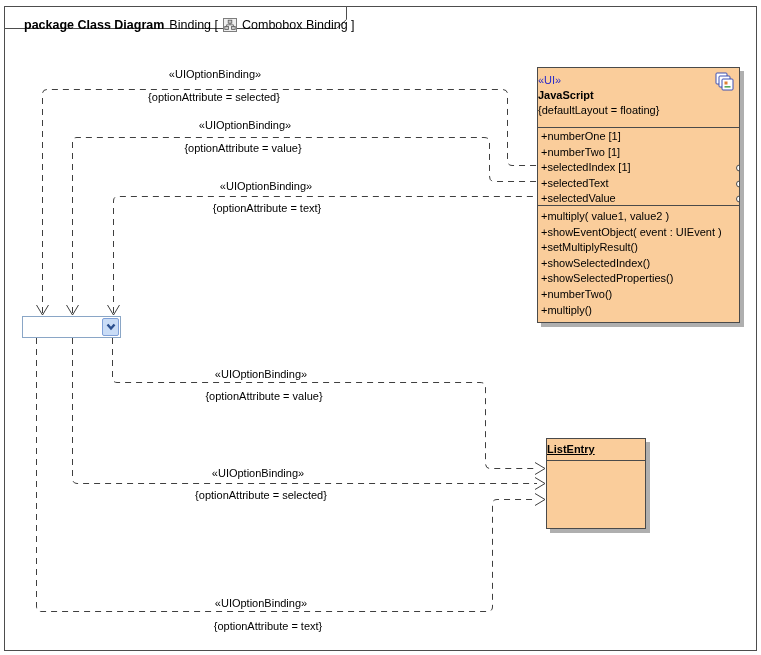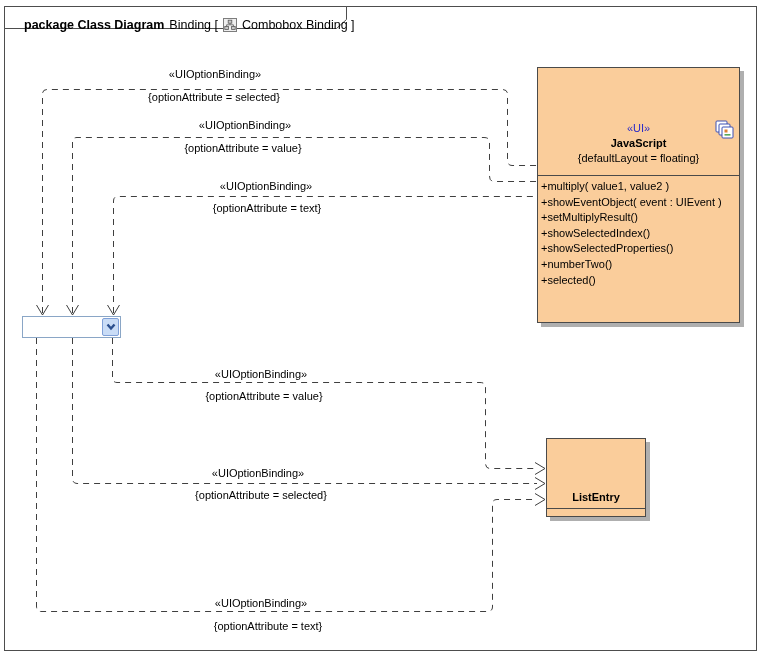--- a/index.html
+++ b/index.html
@@ -34,21 +34,21 @@
     position:absolute;transform:translateX(-50%);font-size:11px;white-space:nowrap;
     background:transparent;line-height:13px;
   }
 
   .uml-box{
     position:absolute;background:var(--class-fill);
     border:1px solid var(--class-border);
     box-shadow:4px 4px 0 var(--shadow);
     box-sizing:border-box;font-size:11px;
   }
-  .uml-header{position:relative;text-align:center;border-bottom:1px solid var(--class-border);box-sizing:border-box;margin-top:48px;}
+  .uml-header{position:relative;border-bottom:1px solid var(--class-border);box-sizing:border-box;}
   .uml-stereotype{color:var(--stereotype-blue);font-size:11px;padding-top:6px;}
   .uml-classname{font-weight:bold;font-size:11px;padding-top:3px;}
   .uml-tags{font-size:11px;padding-top:3px;}
   .compartment{position:relative;box-sizing:border-box;padding:1px 0;}
   .compartment.with-divider{border-bottom:1px solid var(--class-border);}
   .member-row{
     position:relative;height:15.6px;line-height:15.6px;padding-left:3px;
     white-space:nowrap;overflow:hidden;
   }
   .port-dot{
@@ -135,32 +135,39 @@
       <div class="uml-classname">JavaScript</div>
       <div class="uml-tags">{defaultLayout = floating}</div>
       <svg style="position:absolute;right:4px;top:4px;width:20px;height:20px;" viewBox="0 0 20 20">
         <rect x="1" y="1" width="11" height="11" fill="#FFFFFF" stroke="#3C50B4" rx="1"></rect>
         <rect x="4" y="4" width="11" height="11" fill="#FFFFFF" stroke="#3C50B4" rx="1"></rect>
         <rect x="7" y="7" width="11" height="11" fill="#FFFFFF" stroke="#3C50B4" rx="1"></rect>
         <rect x="9.5" y="9.5" width="3" height="3" fill="#E08030"></rect>
         <rect x="9.5" y="14" width="6" height="1.6" fill="#58A858"></rect>
       </svg>
     </div>
+    <div class="compartment with-divider" style="height:78px;">
+      <div class="member-row"><span>+numberOne [1]</span></div>
+      <div class="member-row"><span>+numberTwo [1]</span></div>
+      <div class="member-row"><span>+selectedIndex [1]</span><span class="port-dot"></span></div>
+      <div class="member-row"><span>+selectedText</span><span class="port-dot"></span></div>
+      <div class="member-row"><span>+selectedValue</span><span class="port-dot"></span></div>
+    </div>
     <div class="compartment" style="height:116px;padding-top:3px;">
       <div class="member-row"><span>+multiply( value1, value2 )</span></div>
       <div class="member-row"><span>+showEventObject( event : UIEvent )</span></div>
       <div class="member-row"><span>+setMultiplyResult()</span></div>
       <div class="member-row"><span>+showSelectedIndex()</span></div>
       <div class="member-row"><span>+showSelectedProperties()</span></div>
       <div class="member-row"><span>+numberTwo()</span></div>
-      <div class="member-row"><span>+selected()</span></div>
+      <div class="member-row"><span>+multiply()</span></div>
     </div>
   </div>
 
-  <div class="uml-box" style="left:546px;top:438px;width:100px;height:79px;">
+  <div class="uml-box" style="left:546px;top:438px;width:100px;height:91px;text-decoration:underline;">
     <div class="uml-header" style="height:22px;">
       <div class="uml-classname" style="padding-top:4px;">ListEntry</div>
     </div>
     <div class="compartment" style="height:7px;"></div>
   </div>
 
   <div class="combobox">
     <span></span>
     <span class="combo-button">
       <svg width="10" height="8" viewBox="0 0 10 8">

